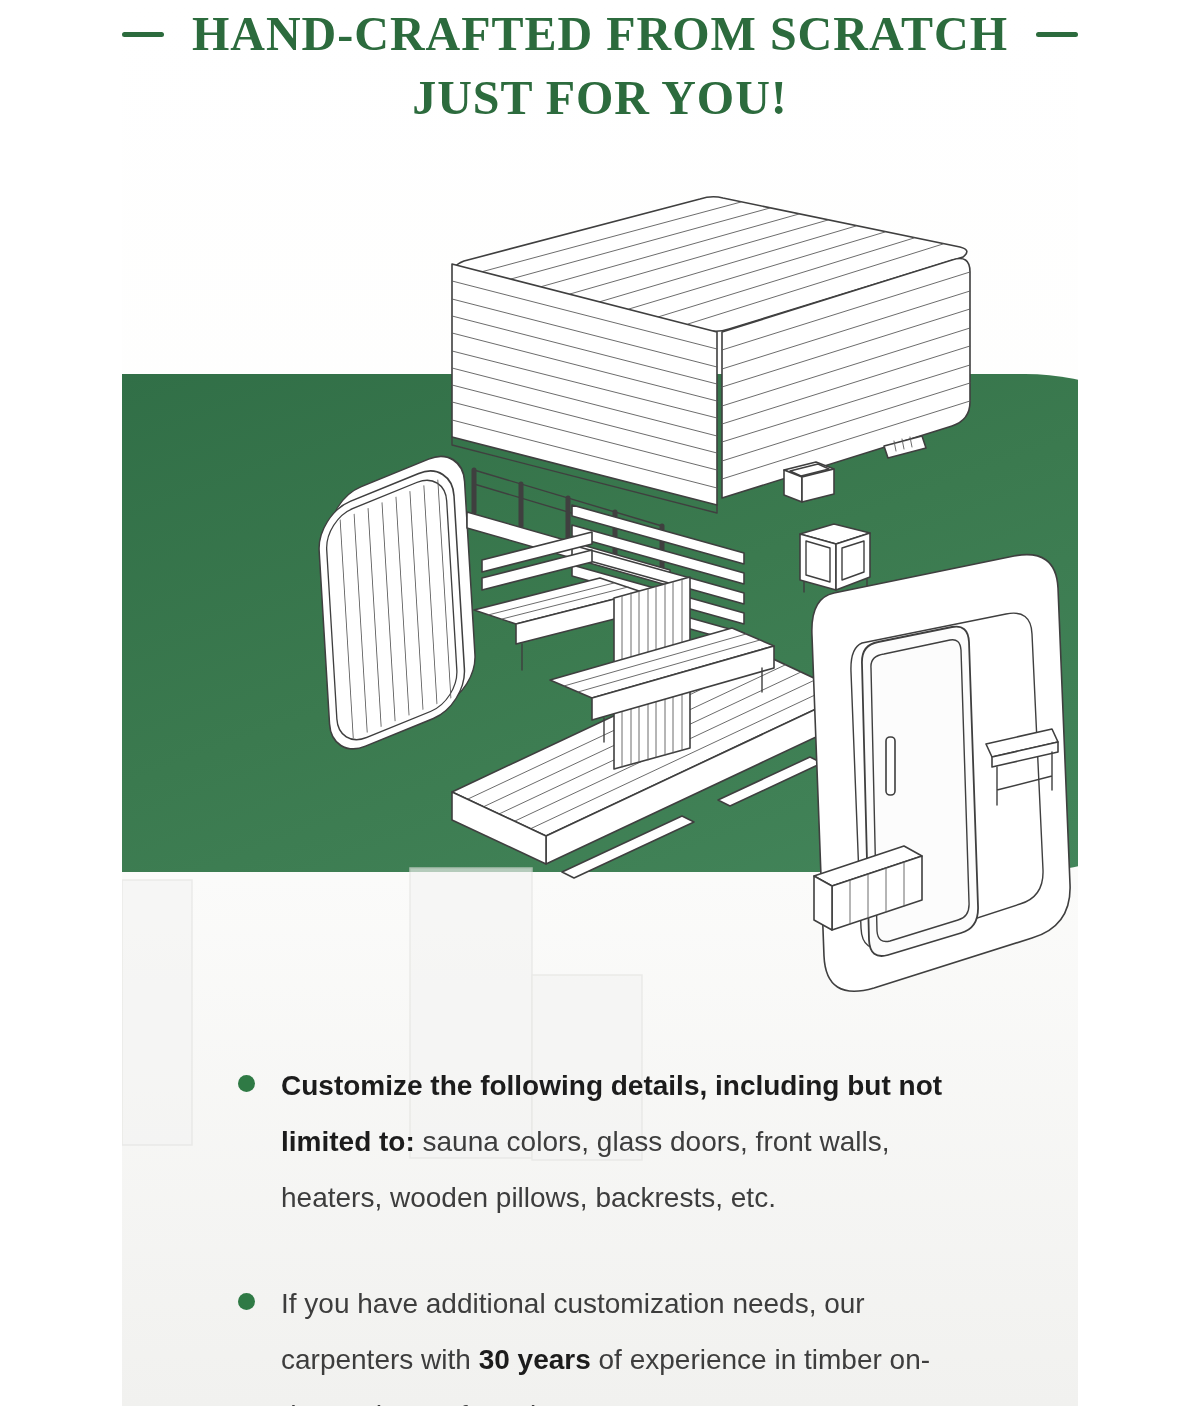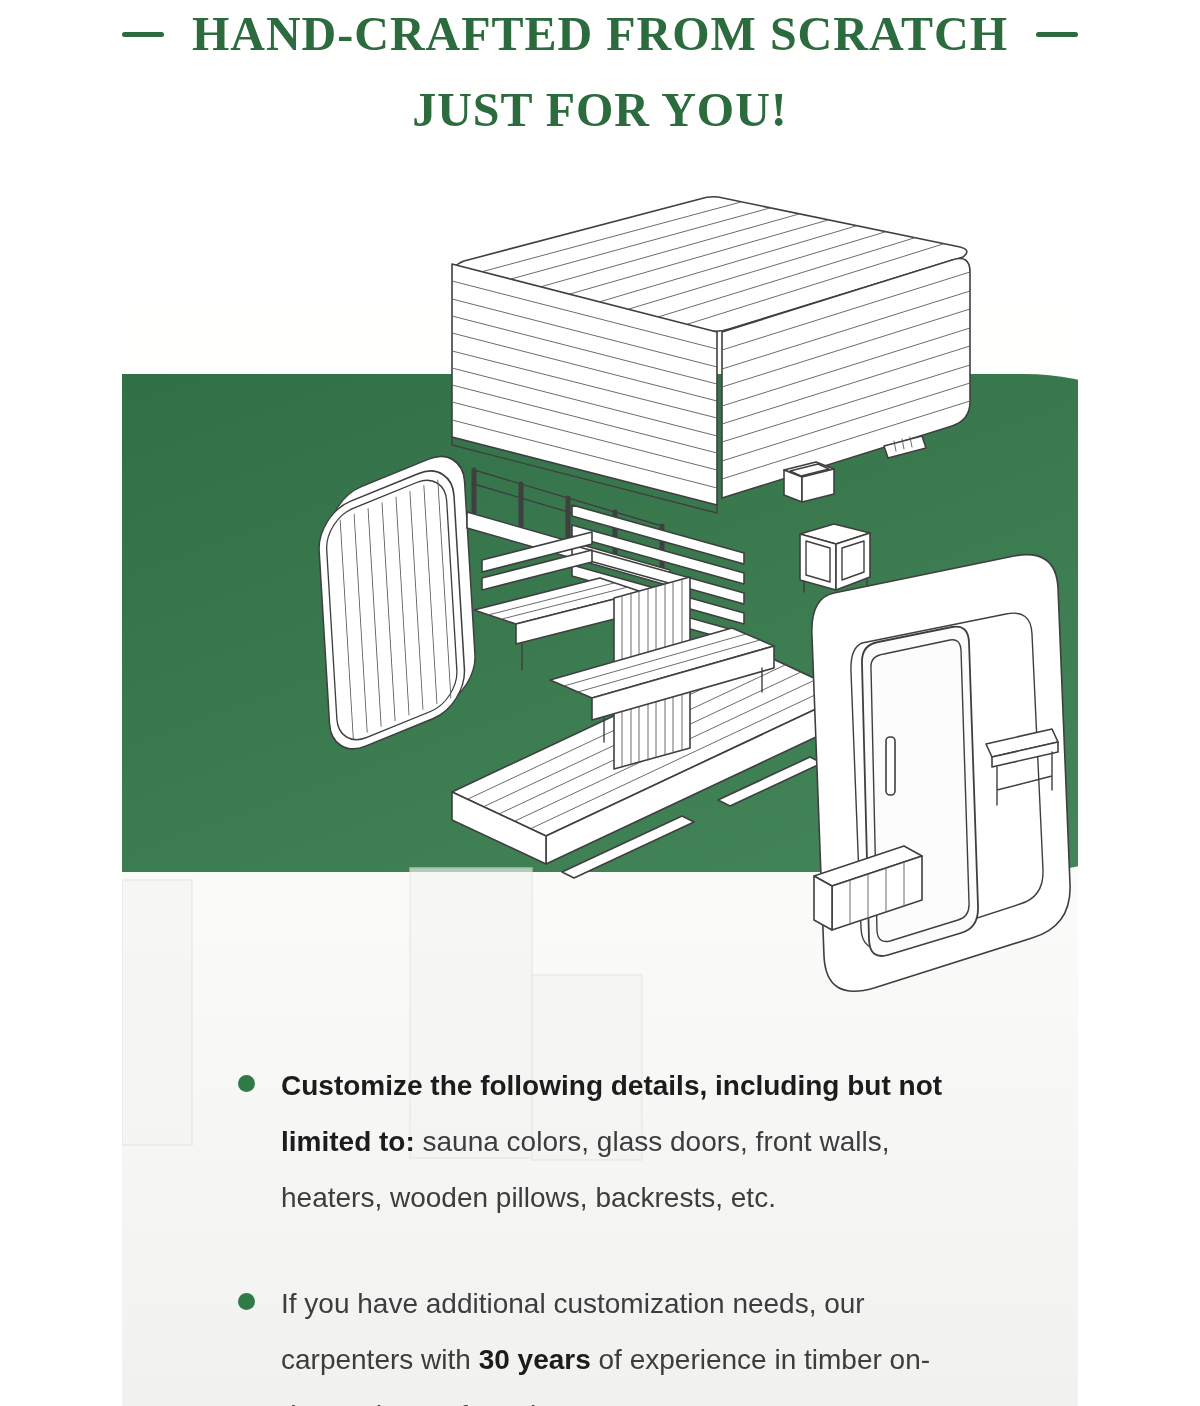--- a/index.html
+++ b/index.html
@@ -17,21 +17,21 @@
     padding-top:4px;
     text-align:center;
     color:var(--title_green,#2c6b3d);
     font-family:"Liberation Serif","DejaVu Serif",serif;
     font-weight:700;
     z-index:5;
   }
   .title-row{display:flex;align-items:center;justify-content:center;gap:28px;}
   .title-rule{width:58px;height:5px;border-radius:3px;background:var(--title_green,#2c6b3d);}
   .title-line{font-size:48px;letter-spacing:1px;line-height:1.25;white-space:nowrap;}
-  .title-line2{margin-top:16px;}
+  .title-line2{margin-top:4px;}
   
   .capsule{
     position:absolute;left:0;top:374px;
     width:1152px;height:498px;
     border-radius:0 249px 249px 0;
     background:linear-gradient(160deg,var(--capsule_green_dark,#316f47) 0%,var(--capsule_green,#3b7a4f) 45%,var(--capsule_green_light,#468а5c,#44875c) 100%);
     z-index:1;
   }
   
   .hero-svg{position:absolute;left:0;top:0;width:1200px;height:1406px;z-index:2;}

